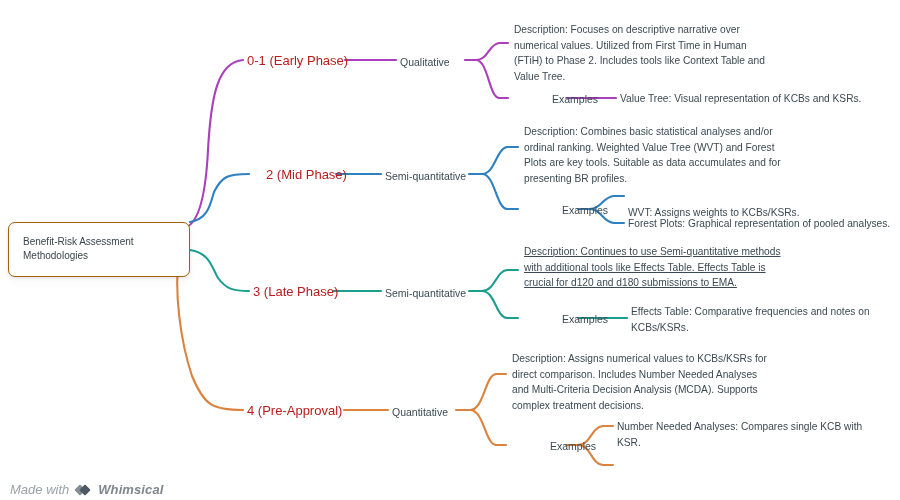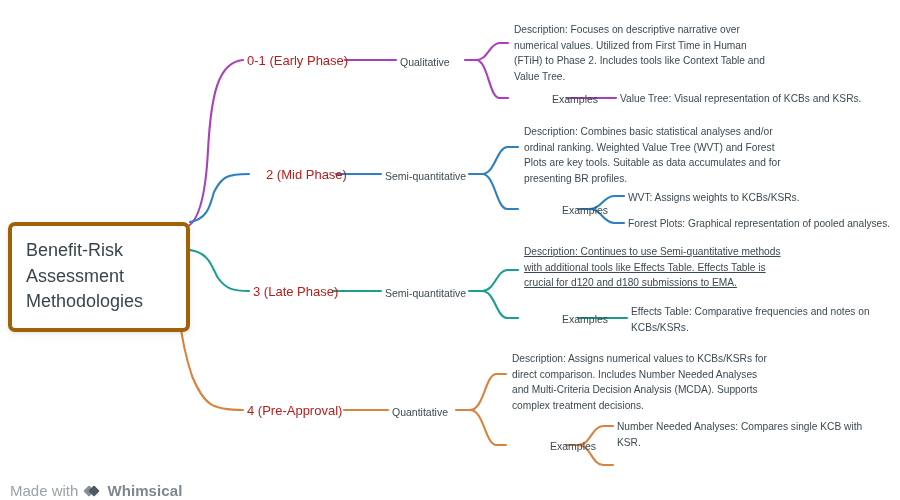--- a/index.html
+++ b/index.html
@@ -31,24 +31,24 @@
   }
   
   .root-node {
     position: absolute;
     left: 8px;
     top: 222px;
     width: 182px;
     padding: 12px 14px 13px 14px;
     box-sizing: border-box;
     background: #ffffff;
-    border: 4px solid #a16207;
+    border: 1px solid #a16207;
     border-radius: 7px;
     box-shadow: 0 1px 3px rgba(30,40,50,0.10), 0 3px 10px rgba(30,40,50,0.05);
-    font-size: 18px;
+    font-size: 10px;
     color: #39454d;
     line-height: 1.42;
     white-space: pre-line;
   }
   .phase-label {
     font-size: 13px;
     color: #b91c1c;
     white-space: nowrap;
   }
   .cat-label {
@@ -75,22 +75,23 @@
     white-space: pre-line;
   }
   
   .footer {
     position: absolute;
     left: 10px;
     top: 482px;
     display: flex;
     align-items: center;
     gap: 7px;
-    font-size: 15px;
+    font-size: 13px;
     color: #9aa2a8;
+    font-style: italic;
   }
   .footer .brand {
     color: #7e878d;
     font-weight: 600;
     letter-spacing: .1px;
   }
   .whim-logo {
     display: inline-block;
     width: 15px;
     height: 13px;
@@ -162,21 +163,21 @@
   <div class="node ex-label" style="left:512px; top:92px;">Examples</div>
   <div class="node leaf-text" style="left:620px; top:91px; width:268px;">Value Tree: Visual representation of KCBs and KSRs.</div>
 
   <div class="node phase-label" style="left:253px; top:166px;margin-left:13px;">2 (Mid Phase)</div>
   <div class="node cat-label" style="left:385px; top:169px;">Semi-quantitative</div>
   <div class="node desc-text" style="left:524px; top:124px; width:290px;">Description: Combines basic statistical analyses and/or
 ordinal ranking. Weighted Value Tree (WVT) and Forest
 Plots are key tools. Suitable as data accumulates and for
 presenting BR profiles.</div>
   <div class="node ex-label" style="left:522px; top:203px;">Examples</div>
-  <div class="node leaf-text" style="left:628px; top:190px; width:260px;">WVT: Assigns weights to KCBs/KSRs.</div>
+  <div class="node leaf-text" style="left:628px; top:205px; width:260px;">WVT: Assigns weights to KCBs/KSRs.</div>
   <div class="node leaf-text" style="left:628px; top:216px; width:268px;">Forest Plots: Graphical representation of pooled analyses.</div>
 
   <div class="node phase-label" style="left:253px; top:283px;">3 (Late Phase)</div>
   <div class="node cat-label" style="left:385px; top:286px;">Semi-quantitative</div>
   <div class="node desc-text" style="left:524px; top:244px; width:290px;text-decoration:underline;">Description: Continues to use Semi-quantitative methods
 with additional tools like Effects Table. Effects Table is
 crucial for d120 and d180 submissions to EMA.</div>
   <div class="node ex-label" style="left:522px; top:312px;">Examples</div>
   <div class="node leaf-text" style="left:631px; top:304px; width:265px;">Effects Table: Comparative frequencies and notes on
 KCBs/KSRs.</div>

